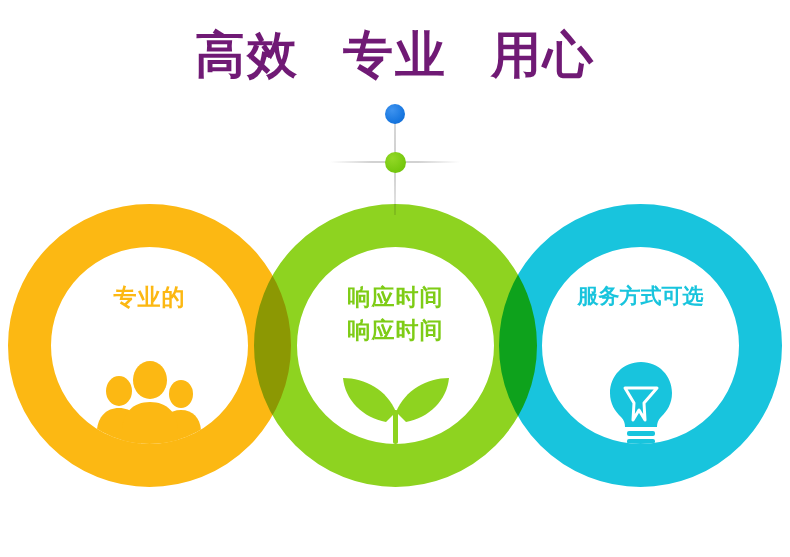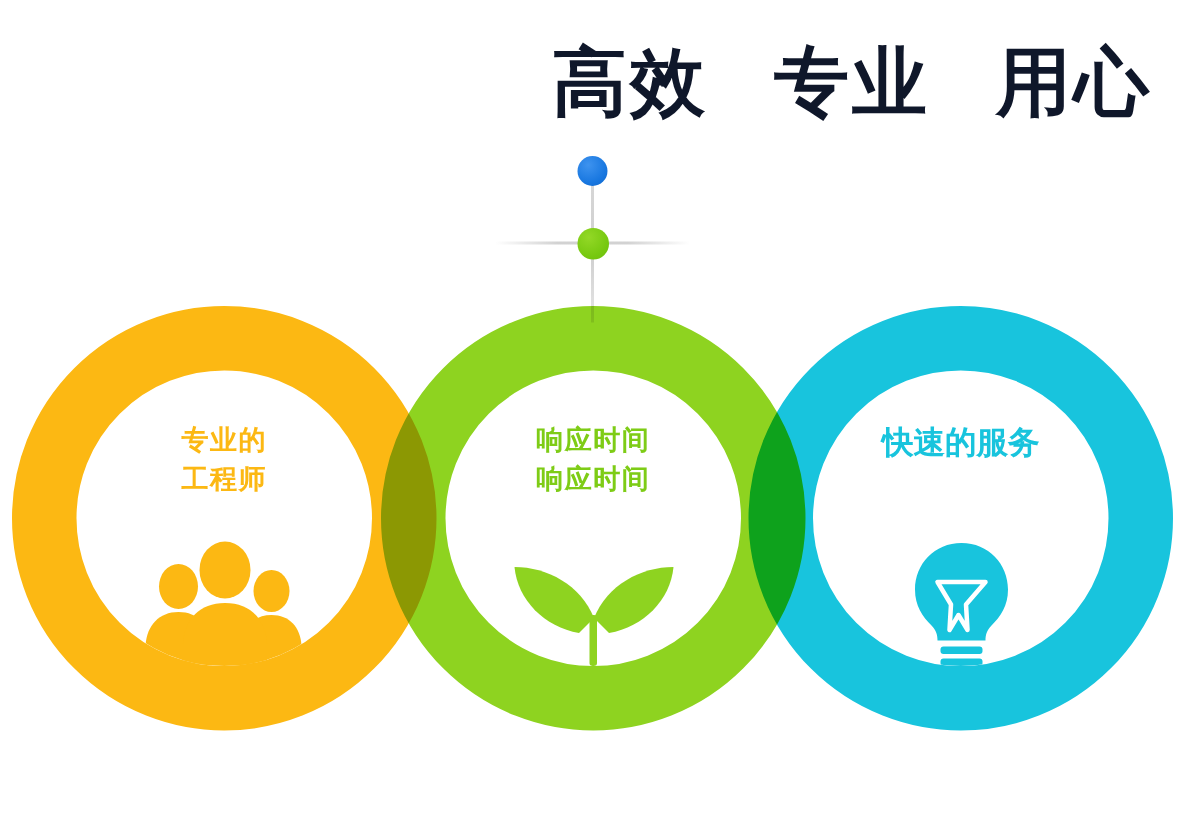--- a/index.html
+++ b/index.html
@@ -15,25 +15,25 @@
     overflow: hidden;
     font-family: "Liberation Sans", "DejaVu Sans", sans-serif;
   }
 
   
   #headline {
     position: absolute;
     left: 0;
     top: 30px;
     width: 790px;
-    text-align: right;
+    text-align: center;
     white-space: nowrap;
     font-size: 50px;
     font-weight: bold;
-    color: #0f172a;
+    color: #701a75;
     letter-spacing: 2px;
     line-height: 1;
     user-select: none;
   }
   #headline .word {
     display: inline-block;
     margin: 0 22px;
   }
 
   
@@ -134,21 +134,21 @@
   }
   #card-1 { left: 51px; }
   #card-2 { left: 297px; }
   #card-3 { left: 542px; }
 
   .card .lines {
     position: absolute;
     left: 0;
     top: 34px;
     width: 100%;
-    font-size: 18px;
+    font-size: 23px;
     font-weight: bold;
     line-height: 1.42;
     letter-spacing: 1px;
     white-space: nowrap;
     user-select: none;
   }
   #card-1 .lines { color: #fcb813; }
   #card-2 .lines { color: #7ecc16; }
   #card-3 .lines { color: #18c4dd; }
   #card-3 .lines { font-size: 21px; letter-spacing: 0px; }
@@ -189,21 +189,20 @@
       <div class="ring" id="ring-green"></div>
     </div>
     <div class="ring-layer">
       <div class="ring" id="ring-cyan"></div>
     </div>
   </div>
 
   <div class="card" id="card-1">
     <div class="lines">
       <div>专业的</div>
-      <div>工程师</div>
     </div>
     <div class="glyph">
       <svg width="110" height="86" viewBox="0 0 110 86" aria-hidden="true">
         <g fill="#fcb813">
           <ellipse cx="24" cy="33" rx="13" ry="15"></ellipse>
           <path d="M24 50c-13 0-21 9-22 22 0 8 0 14 0 14h44s0-6 0-14c-1-13-9-22-22-22z"></path>
           <ellipse cx="86" cy="36" rx="12" ry="14"></ellipse>
           <path d="M86 52c-12 0-19 8-20 20 0 7 0 14 0 14h40s0-7 0-14c-1-12-8-20-20-20z"></path>
           <ellipse cx="55" cy="22" rx="17" ry="19"></ellipse>
           <path d="M55 44c-17 0-27 11-28 27 0 9 0 15 0 15h56s0-6 0-15c-1-16-11-27-28-27z"></path>
@@ -223,21 +222,21 @@
           <path d="M59 52C50 30 28 18 6 18c2 22 20 40 43 44z"></path>
           <path d="M59 52c9-22 31-34 53-34-2 22-20 40-43 44z"></path>
           <rect x="56" y="50" width="5" height="34" rx="2"></rect>
         </g>
       </svg>
     </div>
   </div>
 
   <div class="card" id="card-3">
     <div class="lines">
-      <div>快速的服务</div>
+      <div>服务方式可选</div>
     </div>
     <div class="glyph">
       <svg width="76" height="84" viewBox="0 0 76 84" aria-hidden="true">
         <g fill="#18c4dd">
           <path d="M38 2C20 2 7 16 7 33c0 11 5 18 11 24 3 3 4 6 4 10h32c0-4 1-7 4-10 6-6 11-13 11-24C69 16 56 2 38 2z"></path>
           <rect x="24" y="71" width="28" height="5" rx="2"></rect>
           <rect x="24" y="79" width="28" height="5" rx="2"></rect>
         </g>
         <g fill="none" stroke="#ffffff" stroke-width="3" stroke-linejoin="round" stroke-linecap="round">
           <path d="M22 28h32l-13 15 1 17-6-10-6 10 1-17z"></path>

